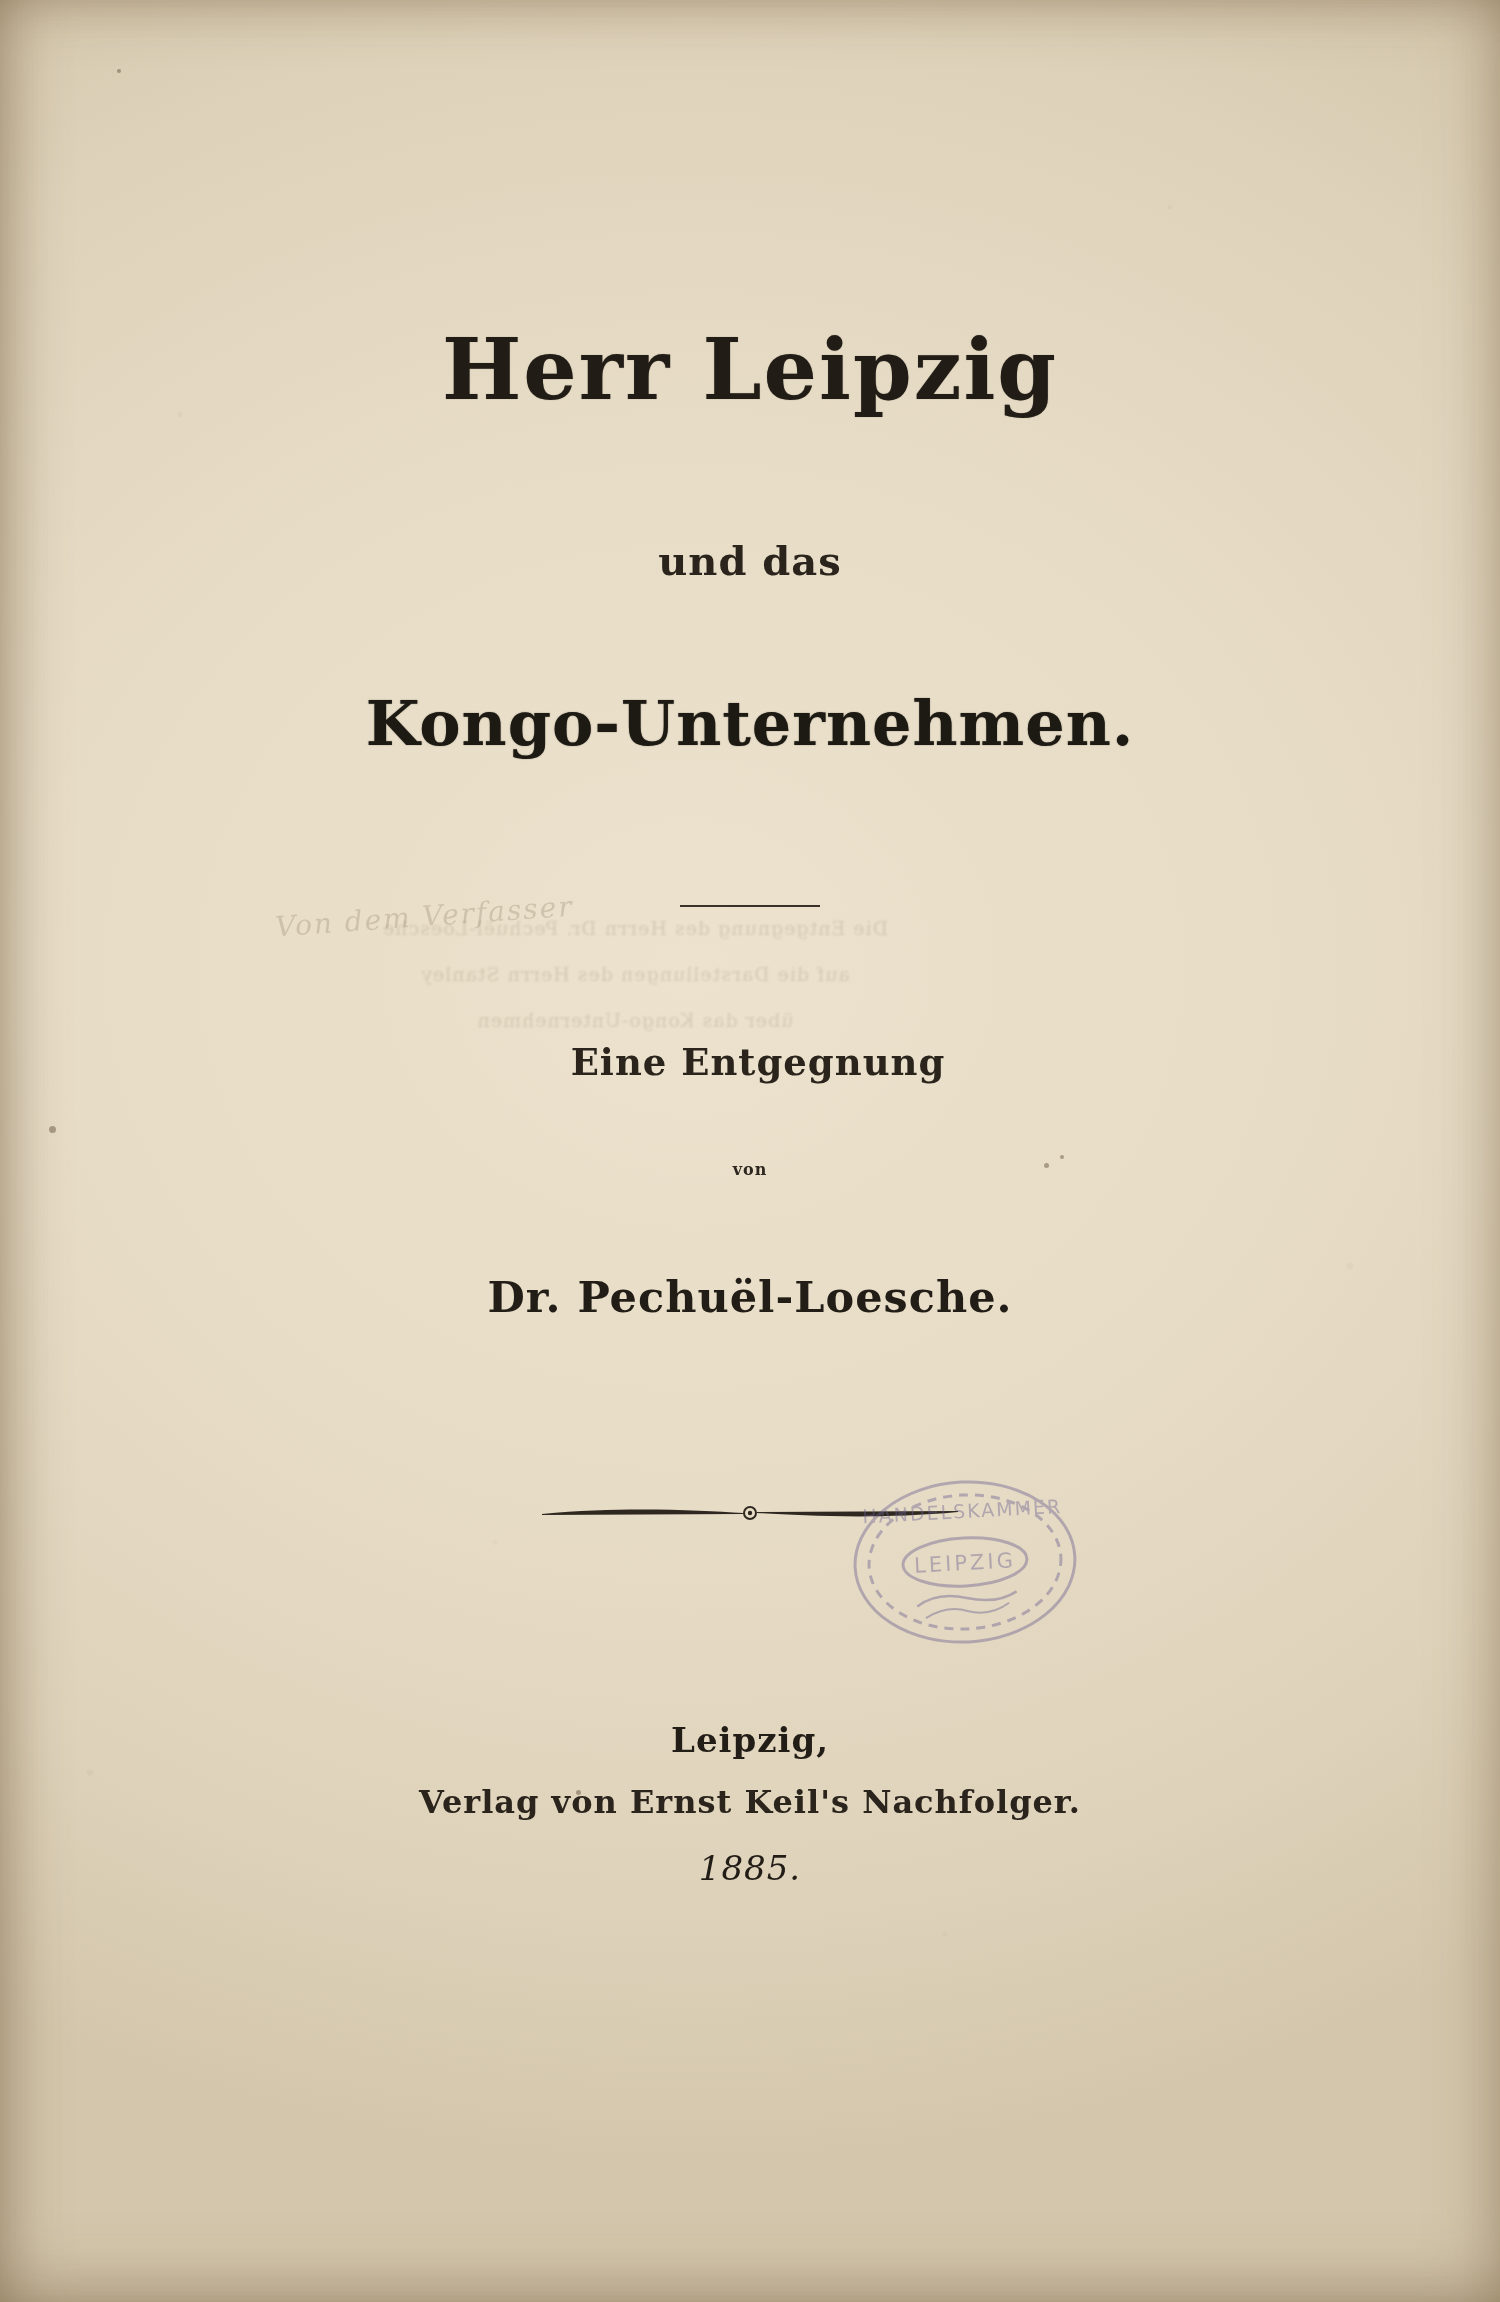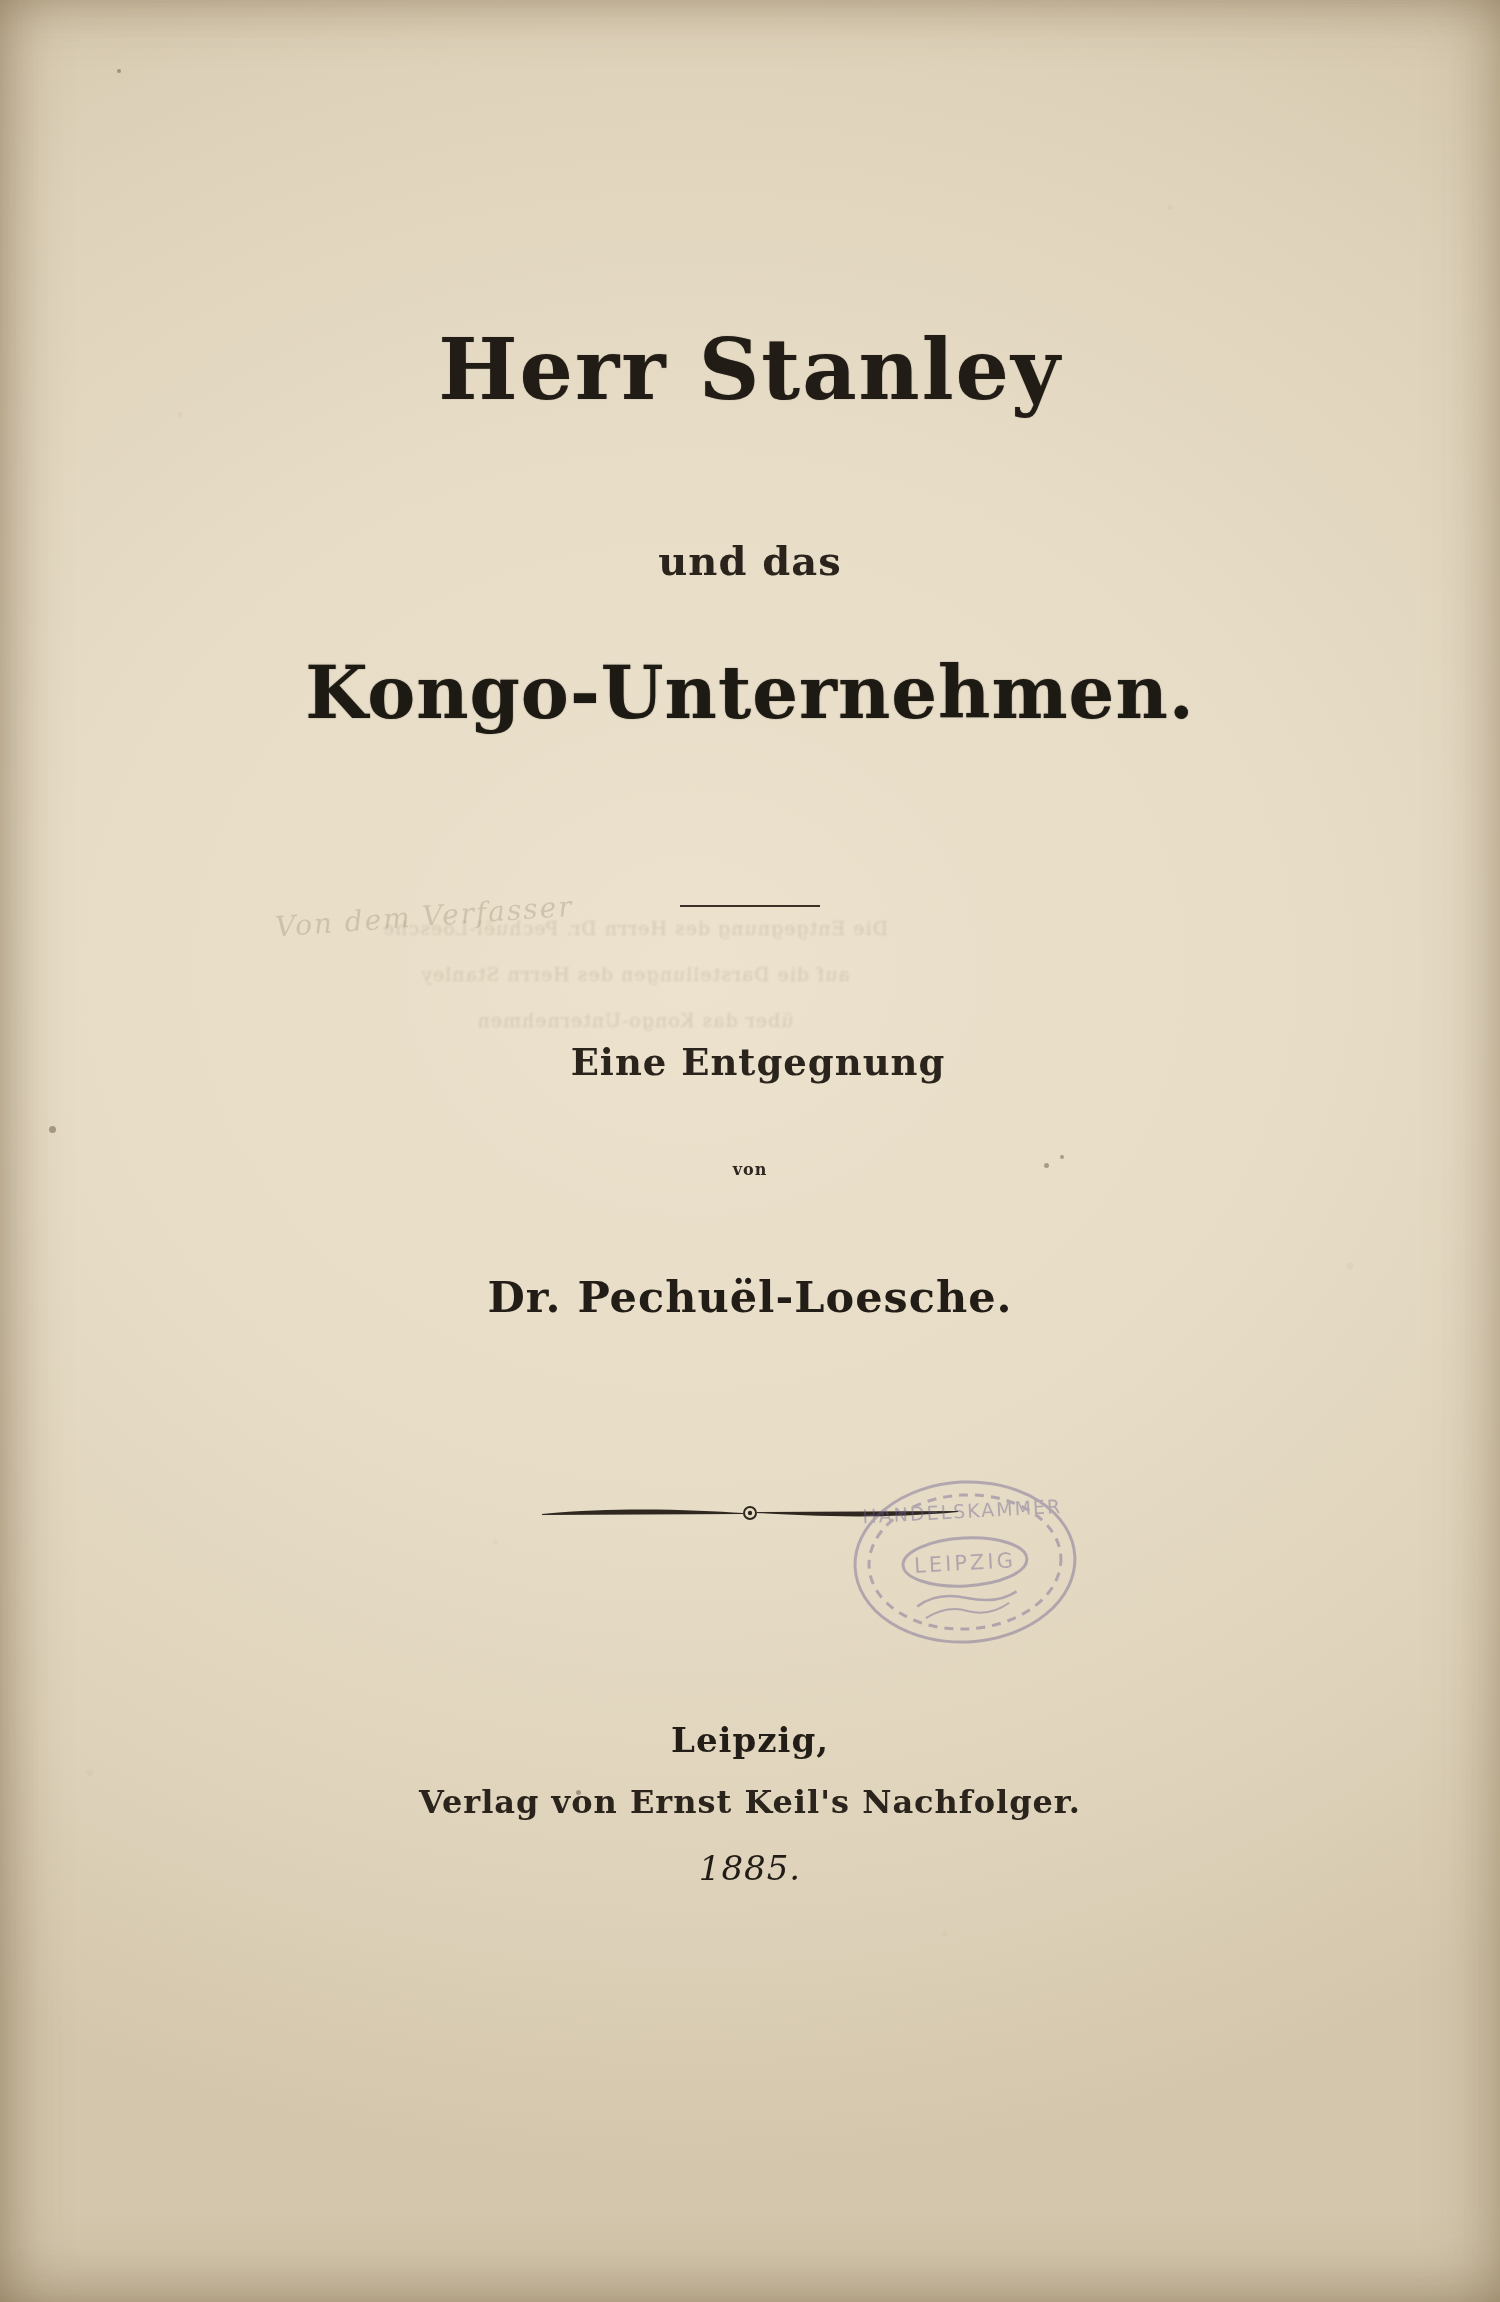--- a/index.html
+++ b/index.html
@@ -98,24 +98,24 @@
     top: 537px;
     left: 0;
     right: 0;
     font-size: 40px;
     letter-spacing: 1px;
     color: #2a241c;
   }
 
   .title-second {
     position: absolute;
-    top: 657px;
-    left: 0;
-    right: 0;
-    font-size: 72px;
+    top: 693px;
+    left: 0;
+    right: 0;
+    font-size: 62px;
     line-height: 1;
     letter-spacing: 1px;
     color: #1d1913;
     text-shadow: 0 0 1.2px rgba(29,25,19,.6);
   }
 
   .rule-short {
     position: absolute;
     top: 905px;
     left: 50%;
@@ -240,21 +240,21 @@
   <div class="grain"></div>
 
   <div class="showthrough">Die Entgegnung des Herrn Dr. Pechuël-Loesche
 auf die Darstellungen des Herrn Stanley
 über das Kongo-Unternehmen</div>
 
   <div class="handwriting">Von dem Verfasser</div>
 
   <div class="content">
 
-    <div class="title-main fraktur">Herr Stanley</div>
+    <div class="title-main fraktur">Herr Leipzig</div>
 
     <div class="title-sub fraktur">und das</div>
 
     <div class="title-second fraktur">Kongo-Unternehmen.</div>
 
     <div class="rule-short"></div>
 
     <div class="kicker fraktur">Eine Entgegnung</div>
 
     <div class="byline-von fraktur">von</div>

